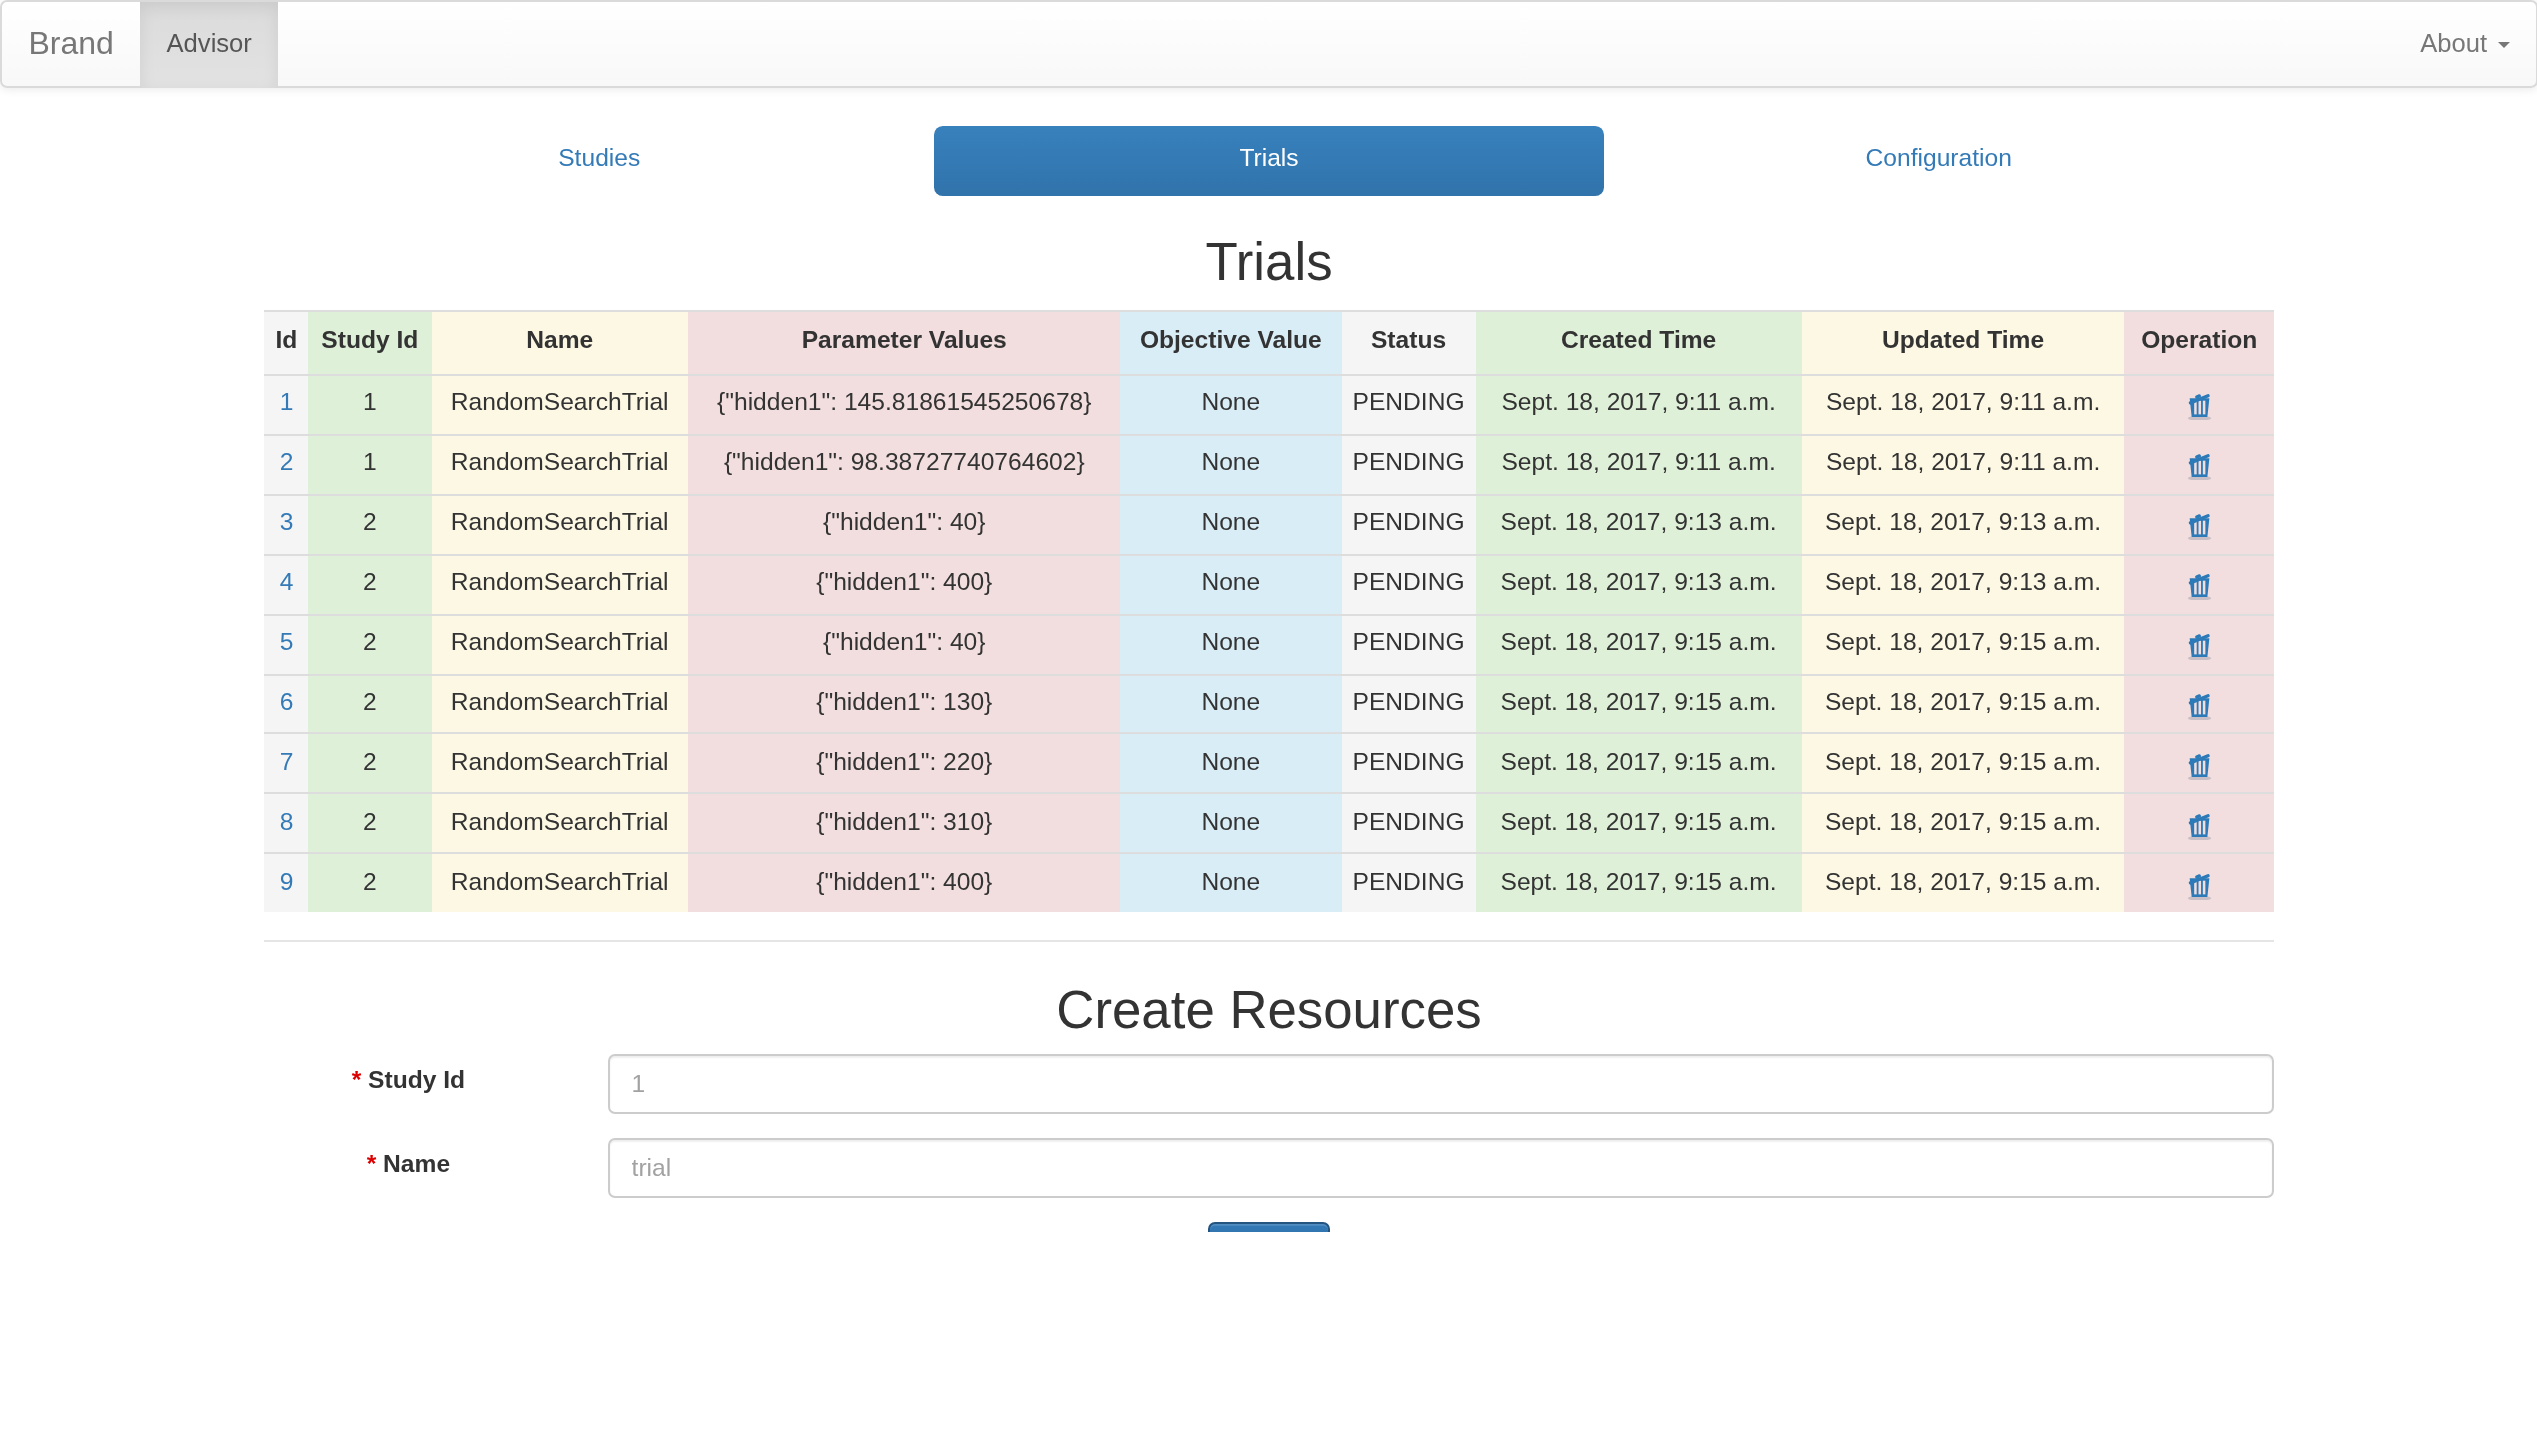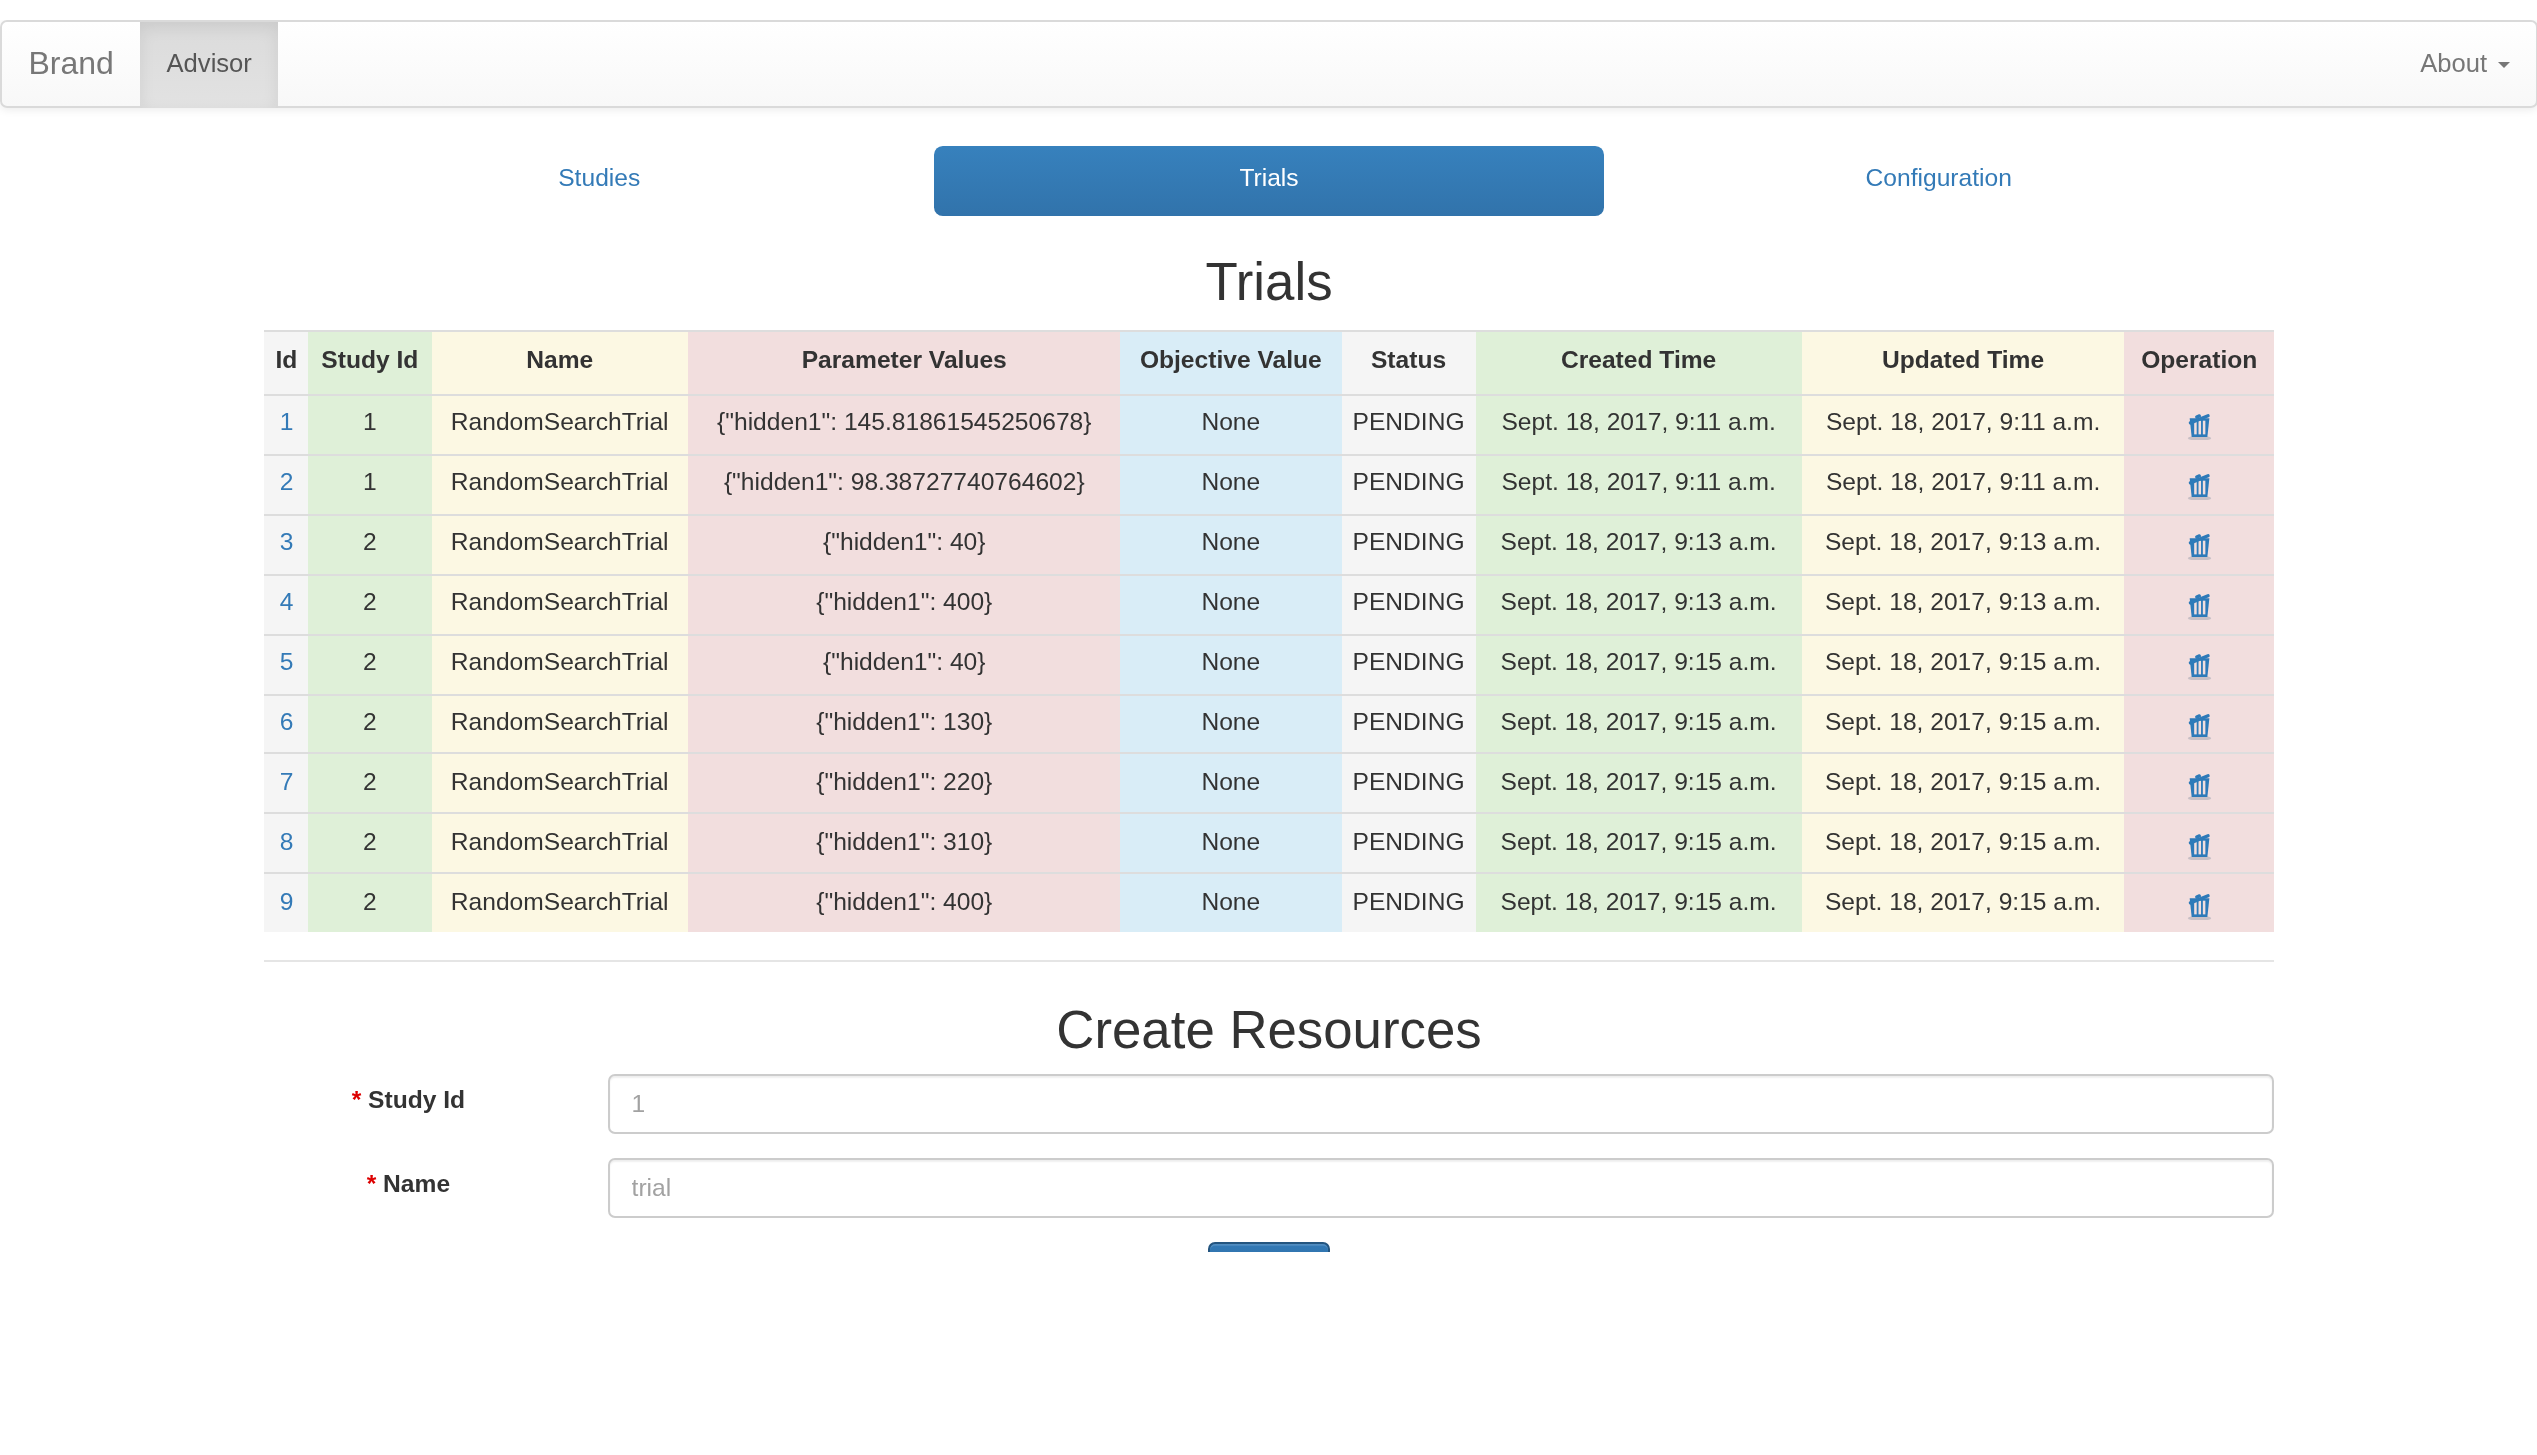--- a/index.html
+++ b/index.html
@@ -1,16 +1,16 @@
 <!DOCTYPE html>
 <html style="font-size:14px"><head>
 <meta charset="utf-8">
 <style>
   html, body { margin: 0; padding: 0; background: #fff; }
-  #stage { width: 2538px; height: 1232px; overflow: hidden; margin-top: 20px; }
+  #stage { width: 2538px; height: 1232px; overflow: hidden; }
   #viewport {
     width: 1269px; height: 728px;
     transform: scale(2); transform-origin: 0 0;
     background: #fff;
     font-family: "Liberation Sans", sans-serif;
     font-size: 12.3px; color: #333;
   }
 
   
   .navbar {

